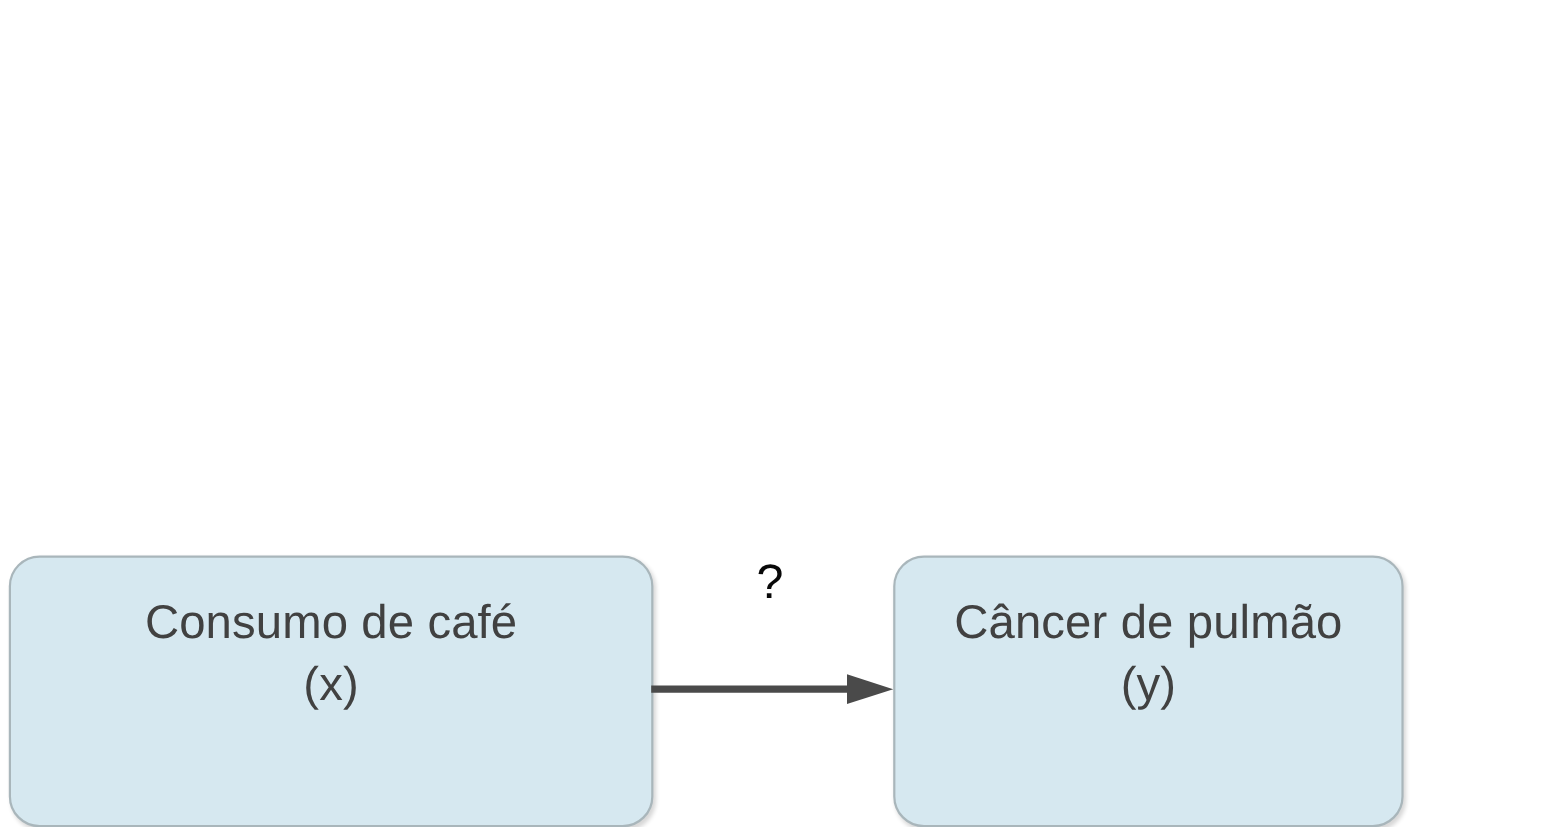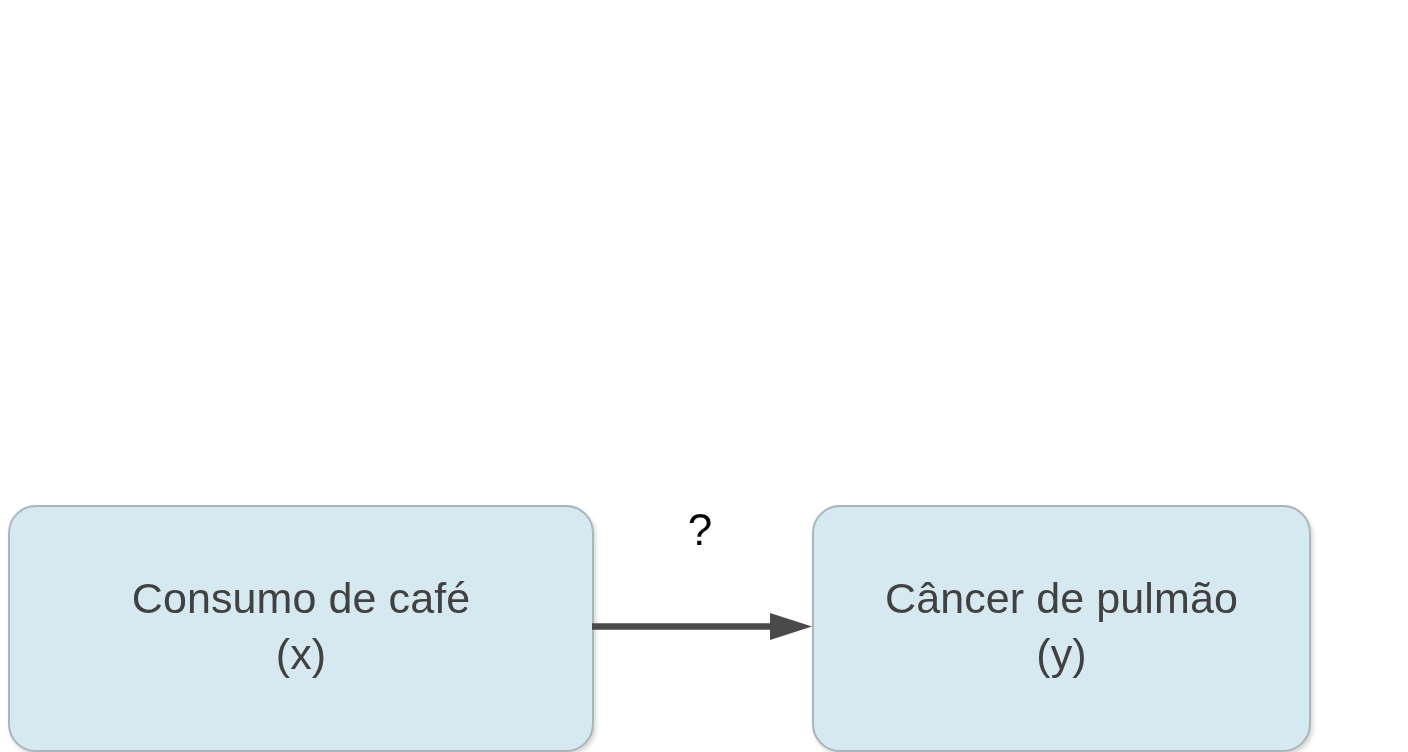--- a/index.html
+++ b/index.html
@@ -23,21 +23,21 @@
     position: absolute;
     box-sizing: border-box;
     background: #d6e8f0;
     border: 2px solid #a9b6bb;
     border-radius: 28px;
     box-shadow: 2px 3px 4px rgba(0, 0, 0, 0.16);
     display: flex;
     flex-direction: column;
     align-items: center;
     justify-content: flex-start;
-    padding-top: 64px;
+    padding-top: 32px;
   }
 
   .node-line {
     color: #414141;
     font-size: 43px;
     line-height: 1.30;
     letter-spacing: 0.1px;
     white-space: nowrap;
     text-align: center;
   }
@@ -45,21 +45,21 @@
   #node-cause {
     left: 8px;
     top: 505px;
     width: 586px;
     height: 247px;
   }
 
   #node-effect {
     left: 812px;
     top: 505px;
-    width: 499px;
+    width: 464px;
     height: 247px;
     align-items: center;
   }
 
   
   #edge-arrow {
     position: absolute;
     left: 590px;
     top: 604px;
     width: 226px;

